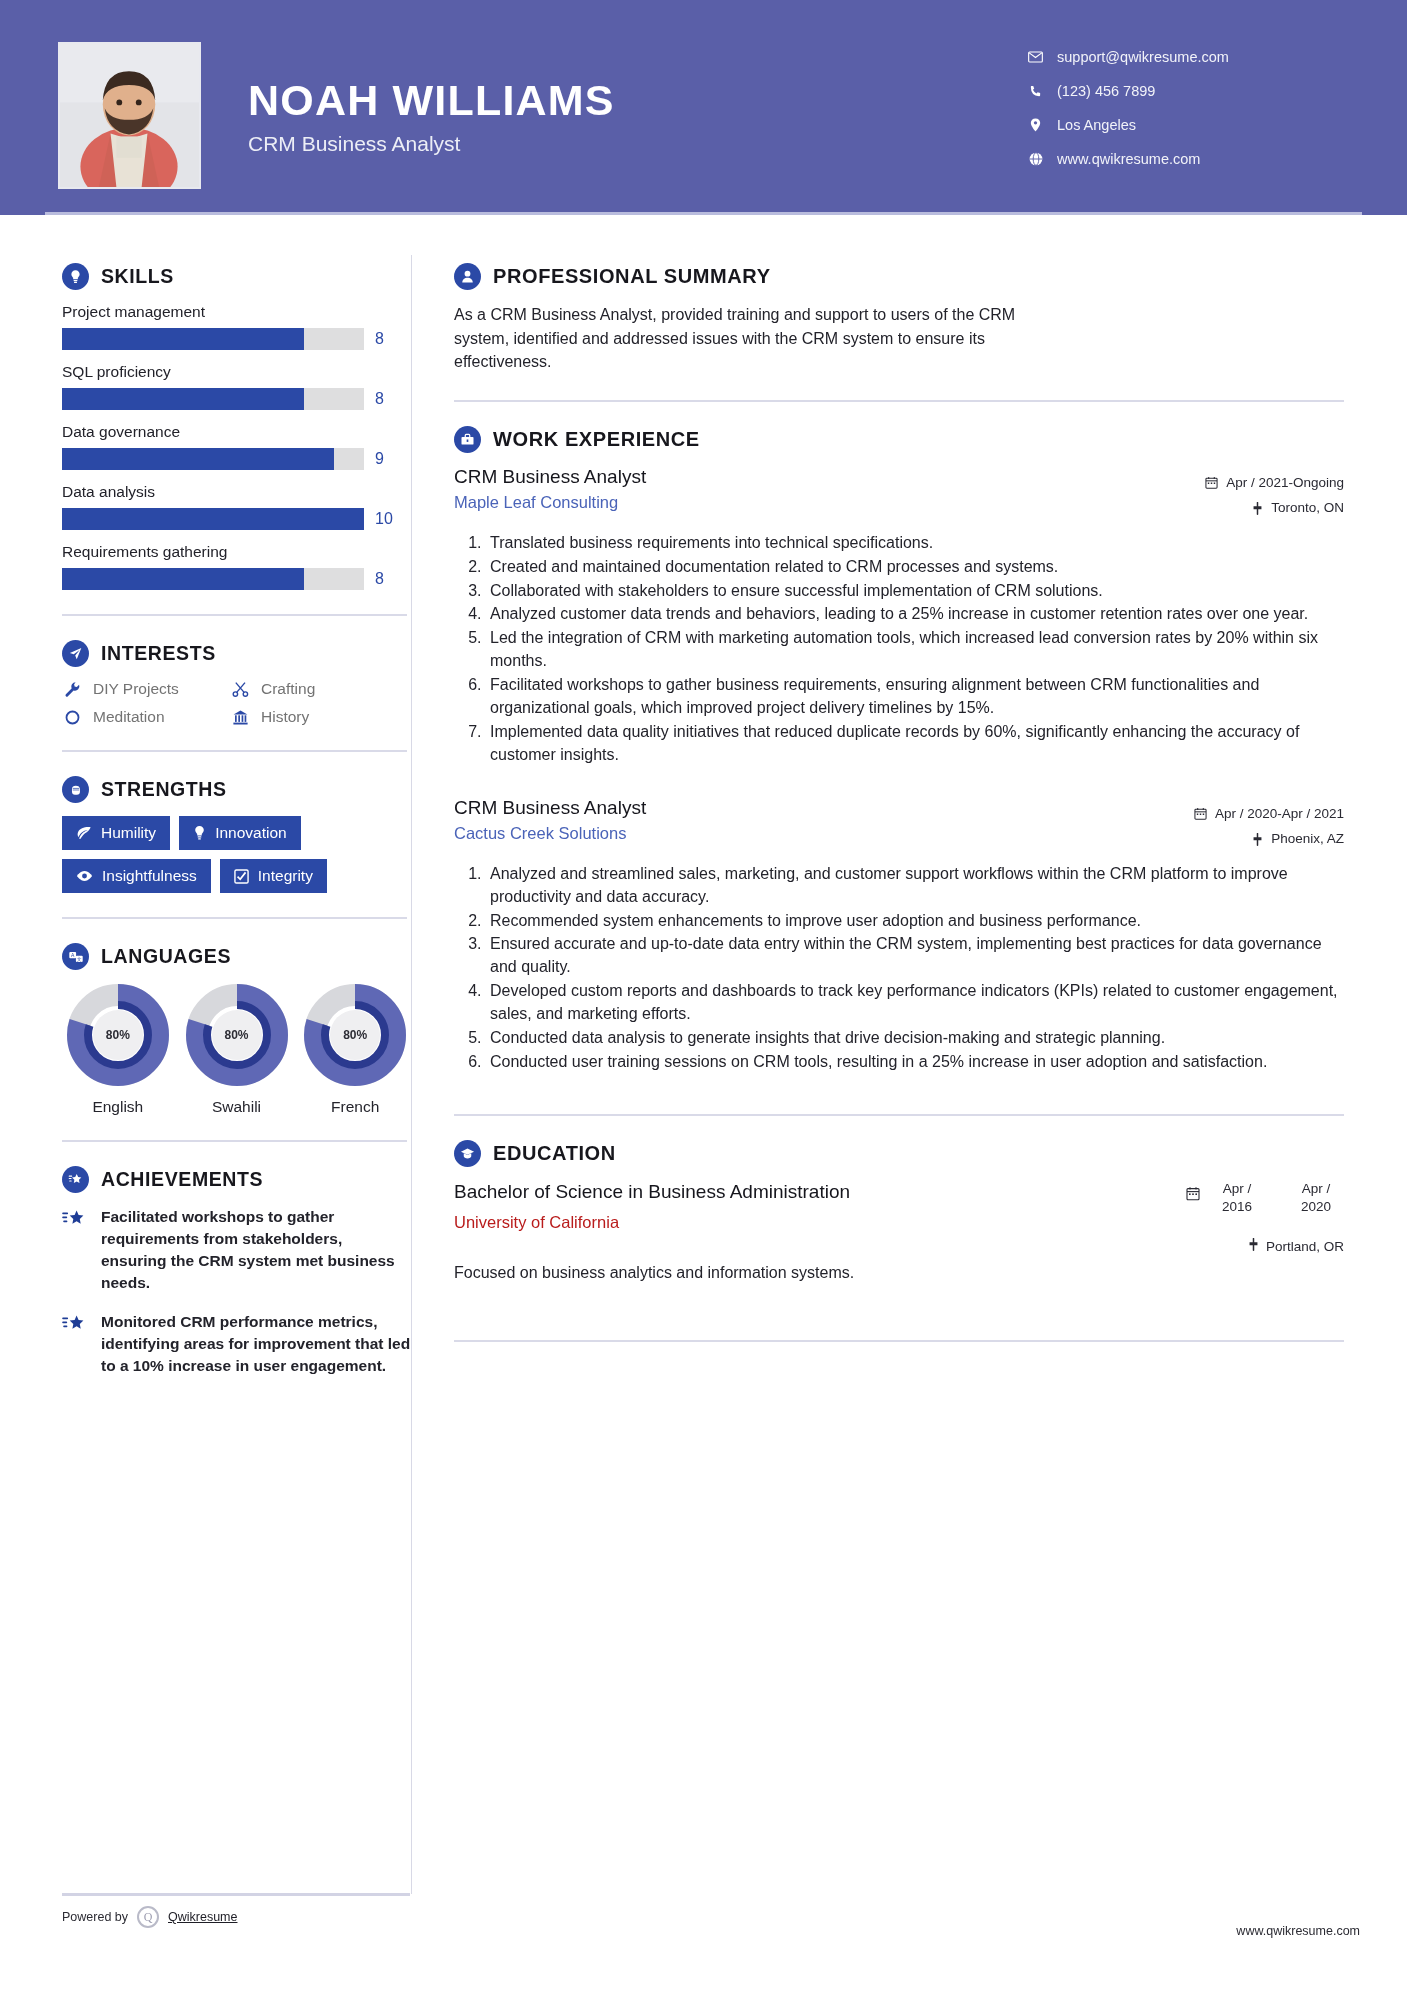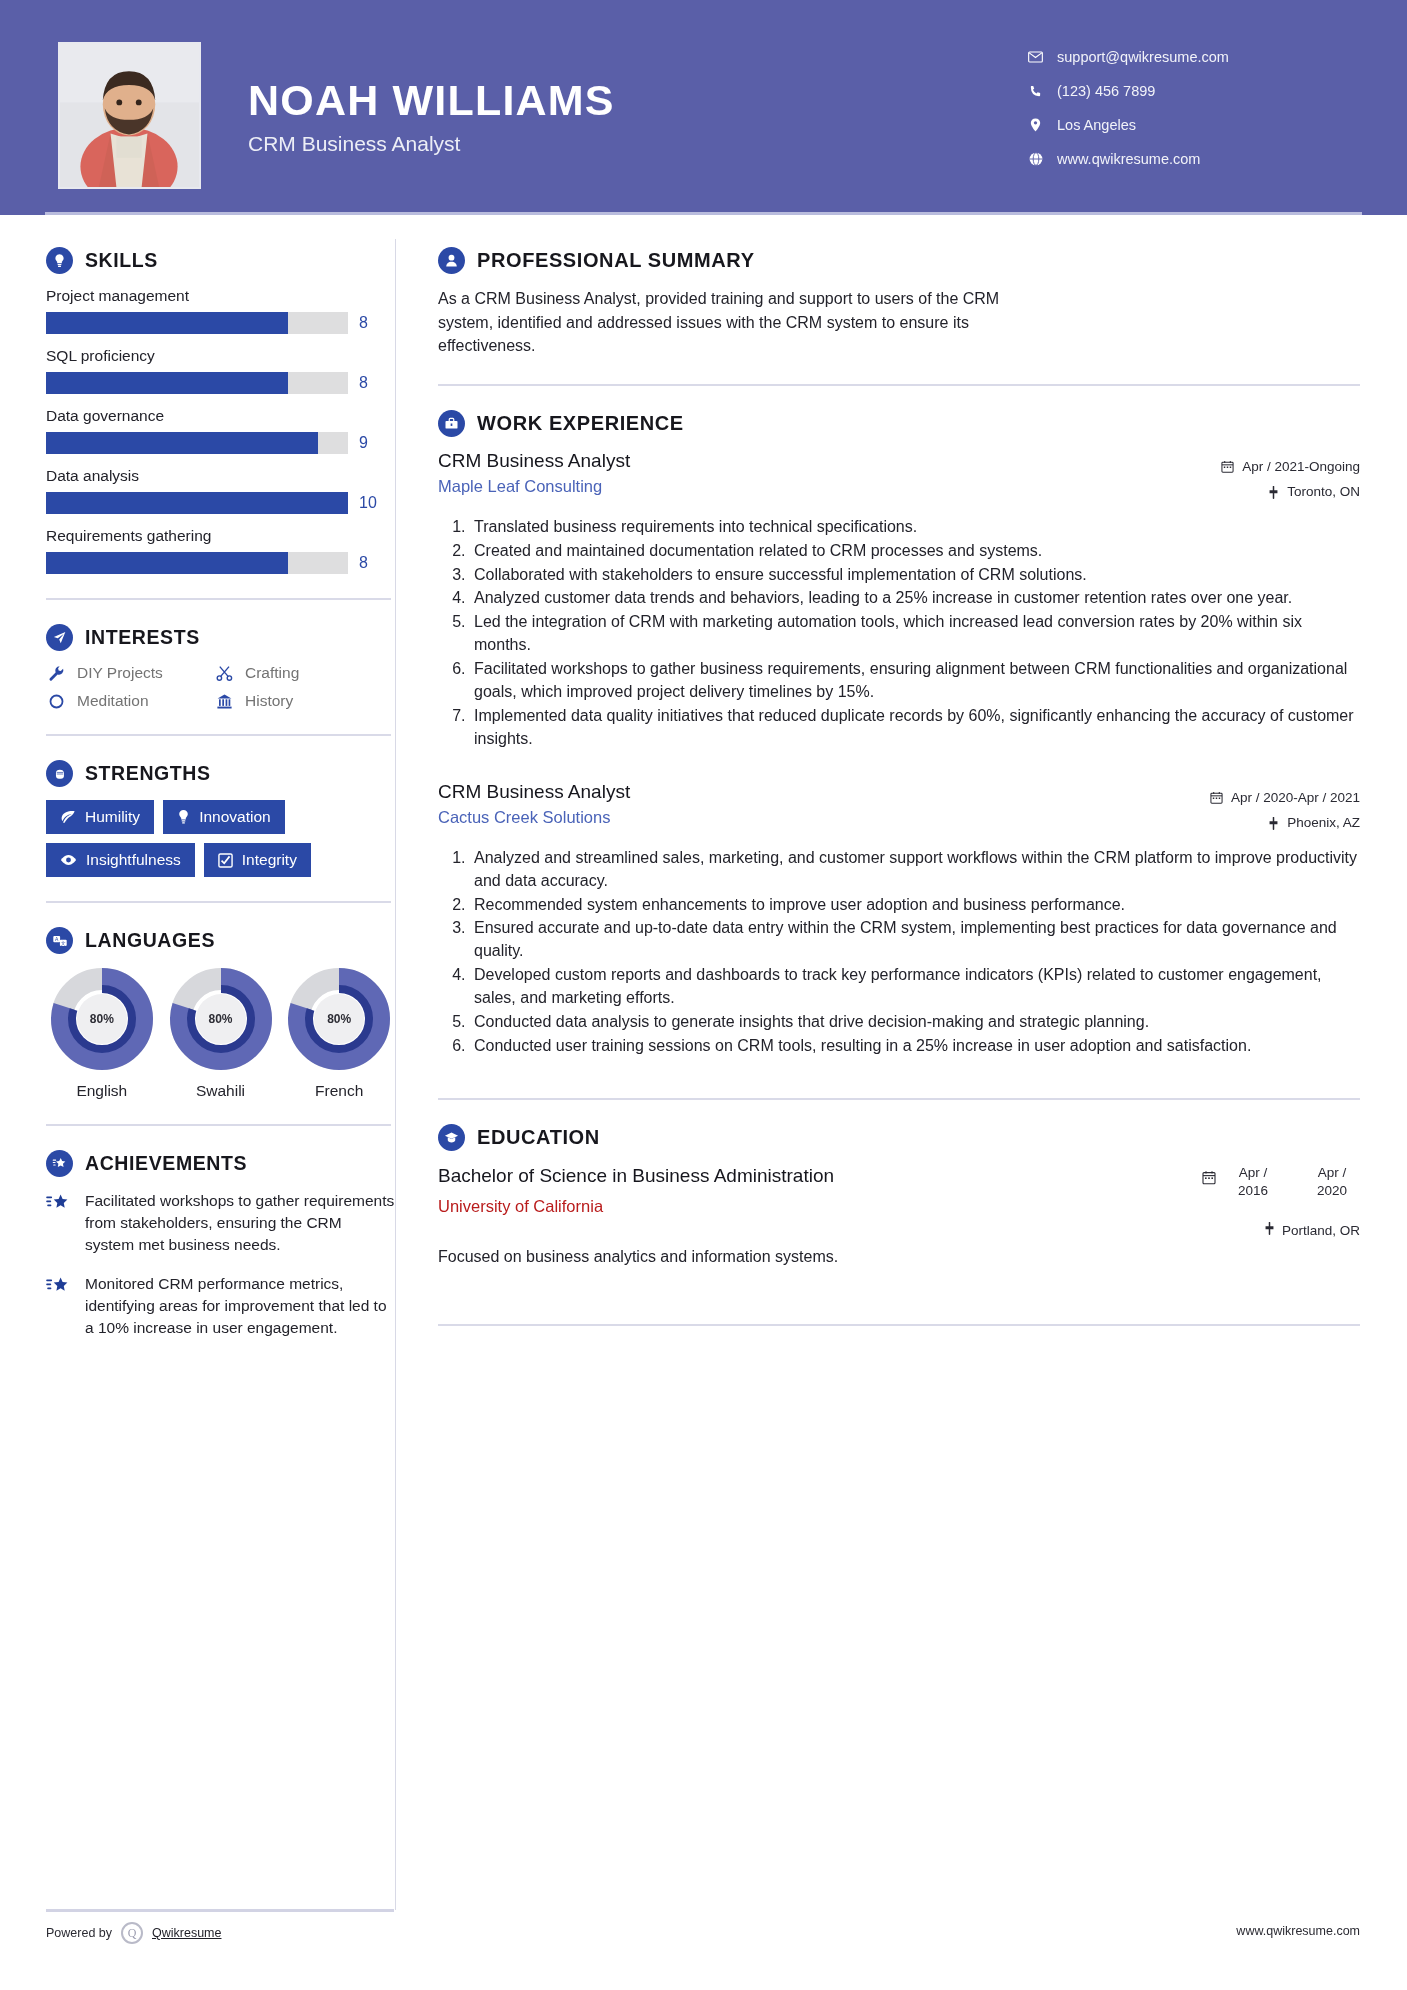--- a/index.html
+++ b/index.html
@@ -46,21 +46,21 @@
   .contact-row .ic { width:17px; display:flex; justify-content:center; color:#ffffff; }
   .contact-row .ic svg { display:block; }
   .header-rule {
     position:absolute; left:45px; right:45px; bottom:0;
     height:3px; background:#b9bcdd;
   }
 
   
   .main {
     display:flex;
-    padding:0;
+    padding:16px;
     height:calc(1990px - 215px);
   }
   .col-left {
     width:395px;
     padding:32px 0 0 46px;
     position:relative;
   }
   .col-divider {
     width:1px; background:#d8d9e6;
     margin:24px 0 80px 0;
@@ -120,21 +120,21 @@
   .donut svg { display:block; transform:rotate(-90deg); }
   .donut-label {
     position:absolute; inset:0; display:flex; align-items:center; justify-content:center;
     font-size:12px; font-weight:bold; color:#2d2d35;
   }
   .lang-name { margin-top:11px; font-size:15.5px; color:#24242c; }
 
   
   .ach-item { display:flex; gap:13px; margin-bottom:17px; }
   .ach-ic { flex:none; width:26px; padding-top:3px; }
-  .ach-text { font-size:15.5px; line-height:1.42; color:#23232b; }
+  .ach-text { font-size:15.5px; line-height:1.42; color:#23232b;font-weight:bold; }
 
   
   .foot-left {
     position:absolute; left:46px; bottom:46px; width:348px;
   }
   .foot-rule { height:3px; background:#d2d3e4; margin-bottom:10px; }
   .foot-brand { display:flex; align-items:center; gap:9px; font-size:12.5px; color:#2b2b33; }
   .foot-q {
     width:22px; height:22px; border-radius:50%; border:2px solid #b9bac8;
     display:flex; align-items:center; justify-content:center;

